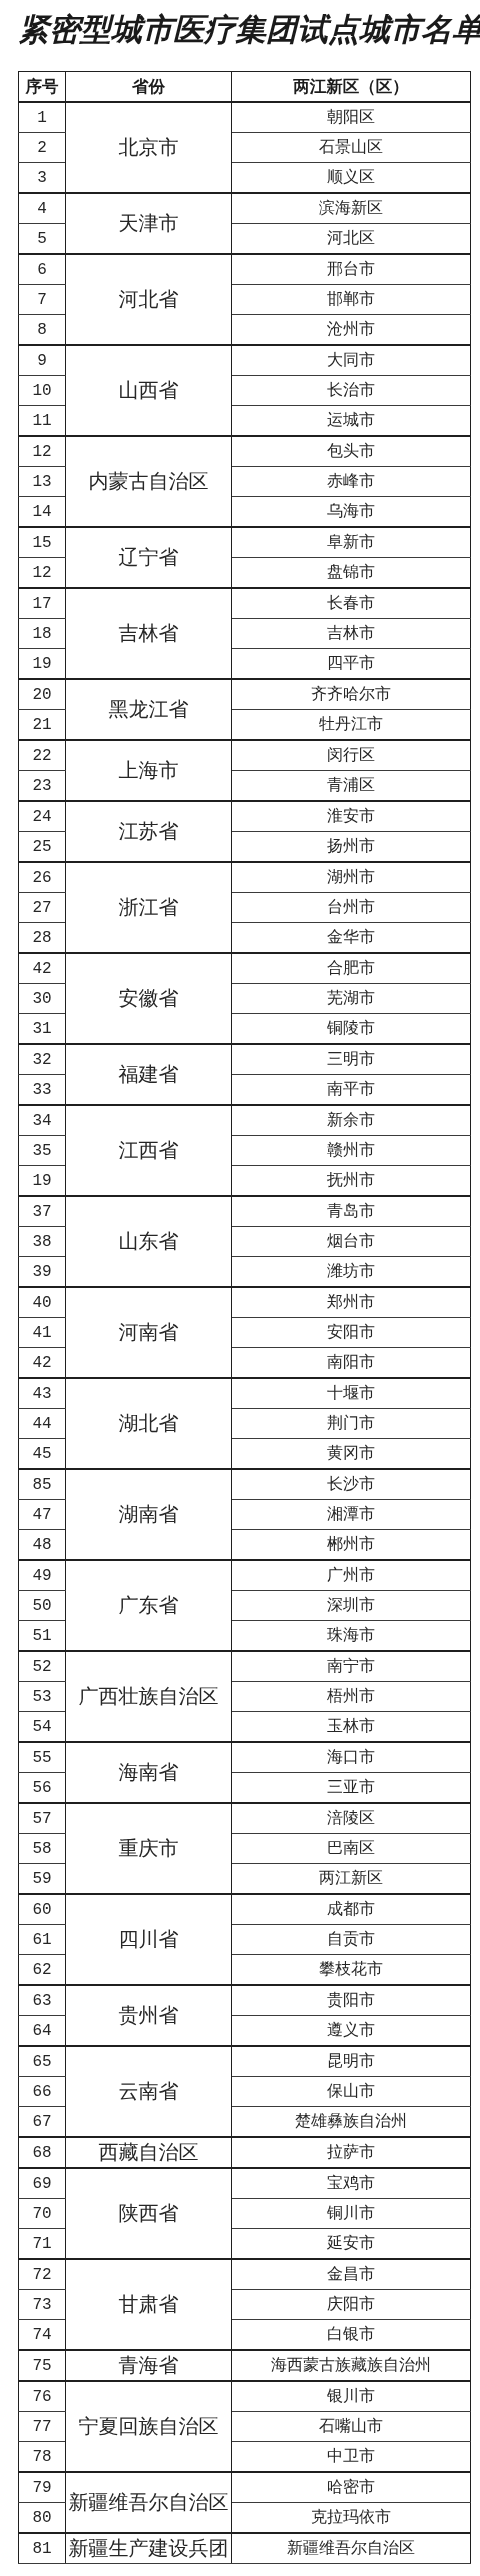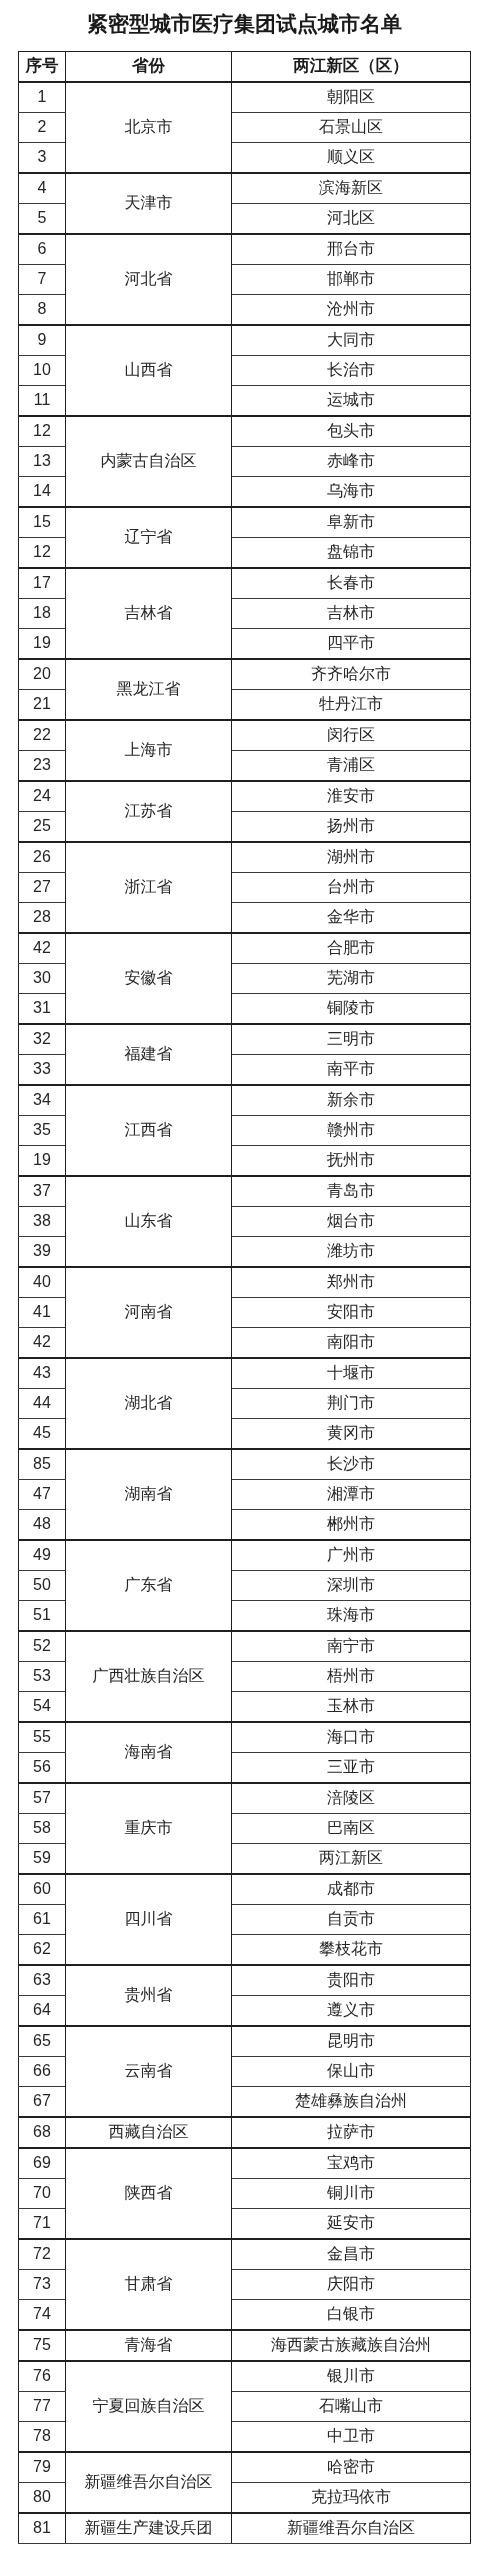--- a/index.html
+++ b/index.html
@@ -16,32 +16,34 @@
     width: 481px;
   }
   .content {
     margin-left: 18px;
     width: 453px;
   }
   h1.doc-title {
     margin: 0;
     padding-top: 11.7px;
     text-align: center;
-    font-size: 21px;
+    font-size: 31px;
     line-height: 1.15;
     font-weight: 700;
     color: #1a1a1a;
     white-space: nowrap;
+    font-style: italic;
   }
   table.roster {
     border-collapse: collapse;
     table-layout: fixed;
     width: 453px;
-    margin-top: 15px;
+    margin-top: 24px;
     border: 1.4px solid #1f1f1f;
+    font-family: Liberation Mono, monospace;
   }
   col.c-index { width: 47px; }
   col.c-province { width: 166px; }
   col.c-city { width: 239px; }
   th, td {
     text-align: center;
     vertical-align: middle;
     padding: 0;
     overflow: hidden;
   }
@@ -61,21 +63,21 @@
     border-left: 1.4px solid #1f1f1f;
     border-right: 1.4px solid #1f1f1f;
     border-top: 0.7px solid #3a3a3a;
     border-bottom: 0.7px solid #3a3a3a;
     background: #ffffff;
   }
   tr.group-start td {
     border-top: 2.1px solid #1f1f1f;
   }
   td.col-province {
-    font-size: 16px;
+    font-size: 20px;
   }
 </style>
 </head>
 <body>
 
 <div class="page">
   <div class="content">
     <h1 class="doc-title">紧密型城市医疗集团试点城市名单</h1>
     <table class="roster">
       <colgroup>

